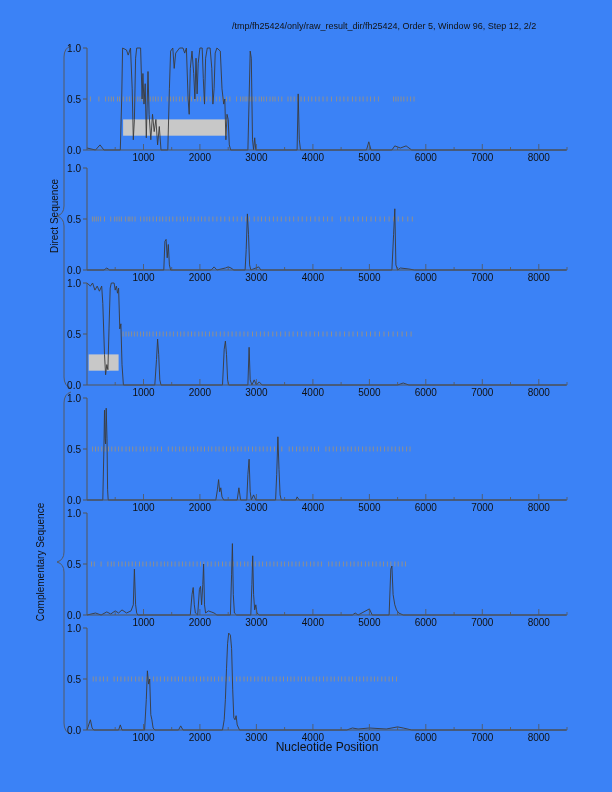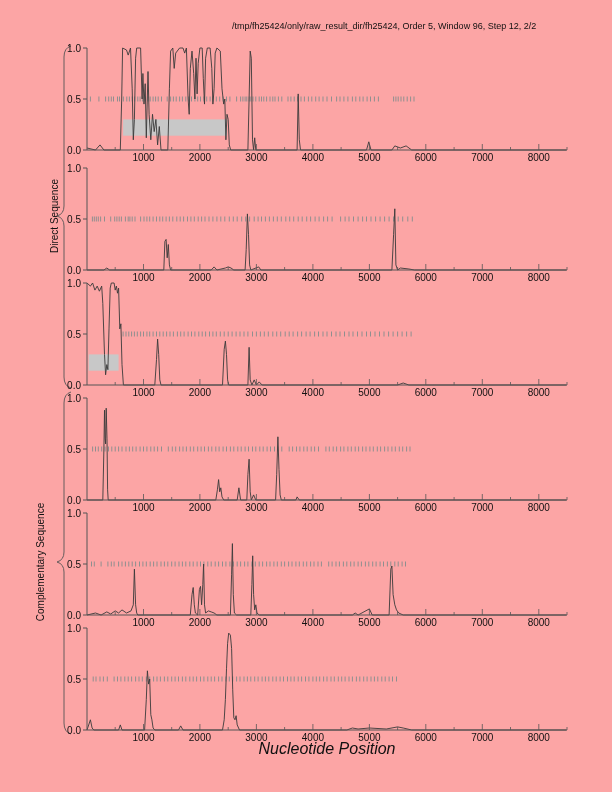--- a/index.html
+++ b/index.html
@@ -1,19 +1,19 @@
 <!DOCTYPE html>
 <html><head>
 <meta charset="utf-8">
 <style>
   html,body{margin:0;padding:0;}
   body{width:612px;height:792px;background:#ffffff;font-family:"Liberation Sans",sans-serif;position:relative;overflow:hidden;}
-  .page{position:absolute;inset:0;background:#fca5a5;}
+  .page{position:absolute;inset:0;background:#3b82f6;}
   .title{position:absolute;left:232px;top:21px;font-size:9px;color:#111;white-space:nowrap;}
-  .xlabel{position:absolute;left:327px;top:740px;font-size:16px;color:#111;transform:translateX(-50%);white-space:nowrap;font-style:italic;}
+  .xlabel{position:absolute;left:327px;top:740px;font-size:12px;color:#111;transform:translateX(-50%);white-space:nowrap;}
   .grouplabel{position:absolute;font-size:10px;color:#111;white-space:nowrap;transform:translate(-50%,-50%) rotate(-90deg);}
   svg{position:absolute;left:0;top:0;}
   text{font-family:"Liberation Sans",sans-serif;}
 </style>
 </head>
 <body>
 
 <div class="page">
   <div class="title">/tmp/fh25424/only/raw_result_dir/fh25424, Order 5, Window 96, Step 12, 2/2</div>
 

